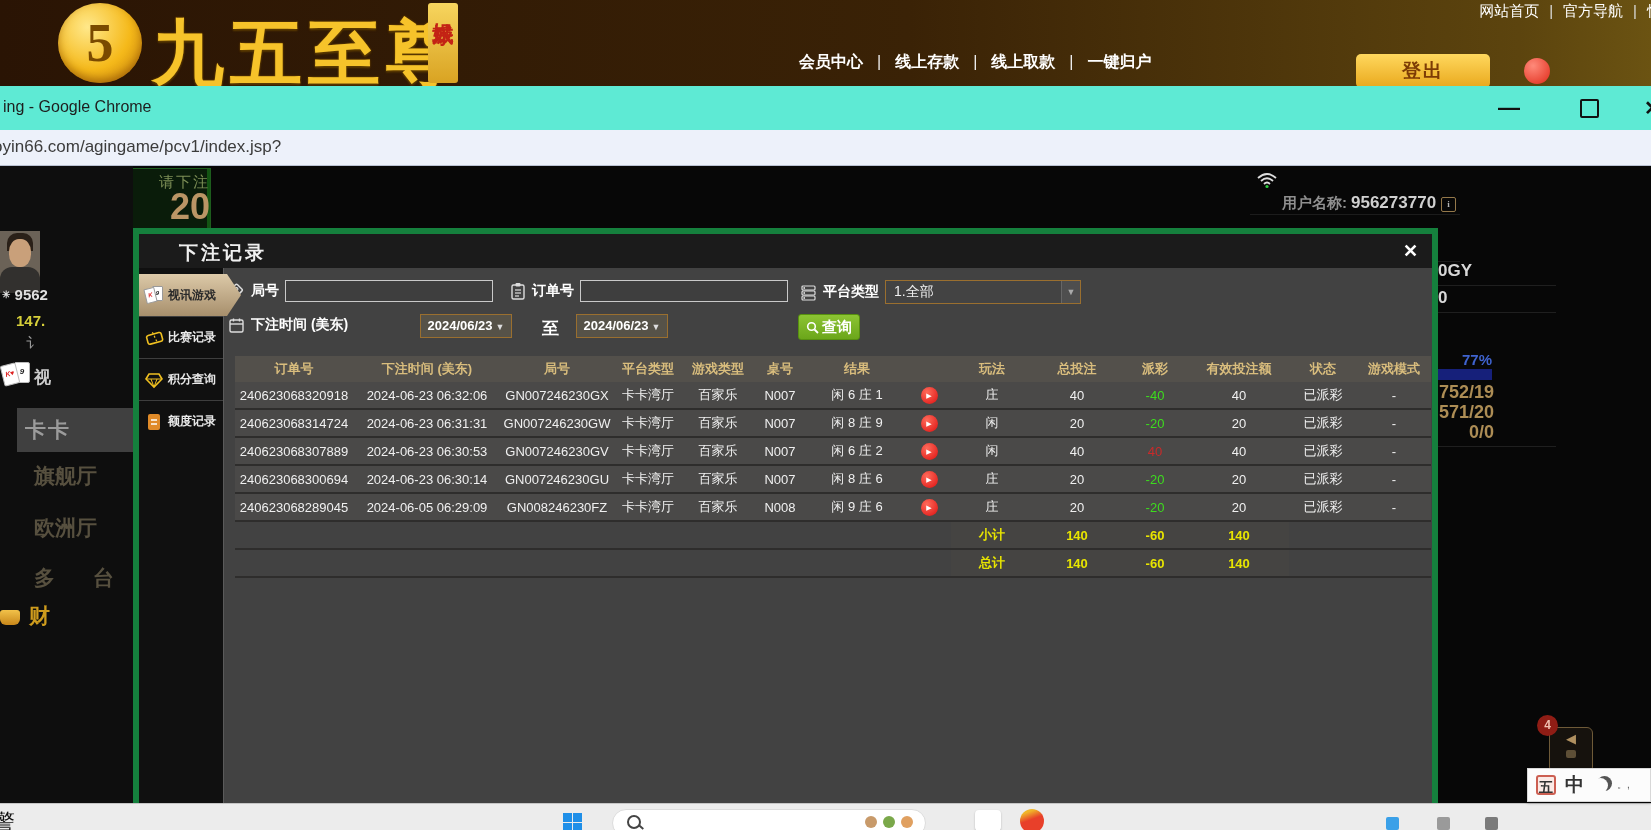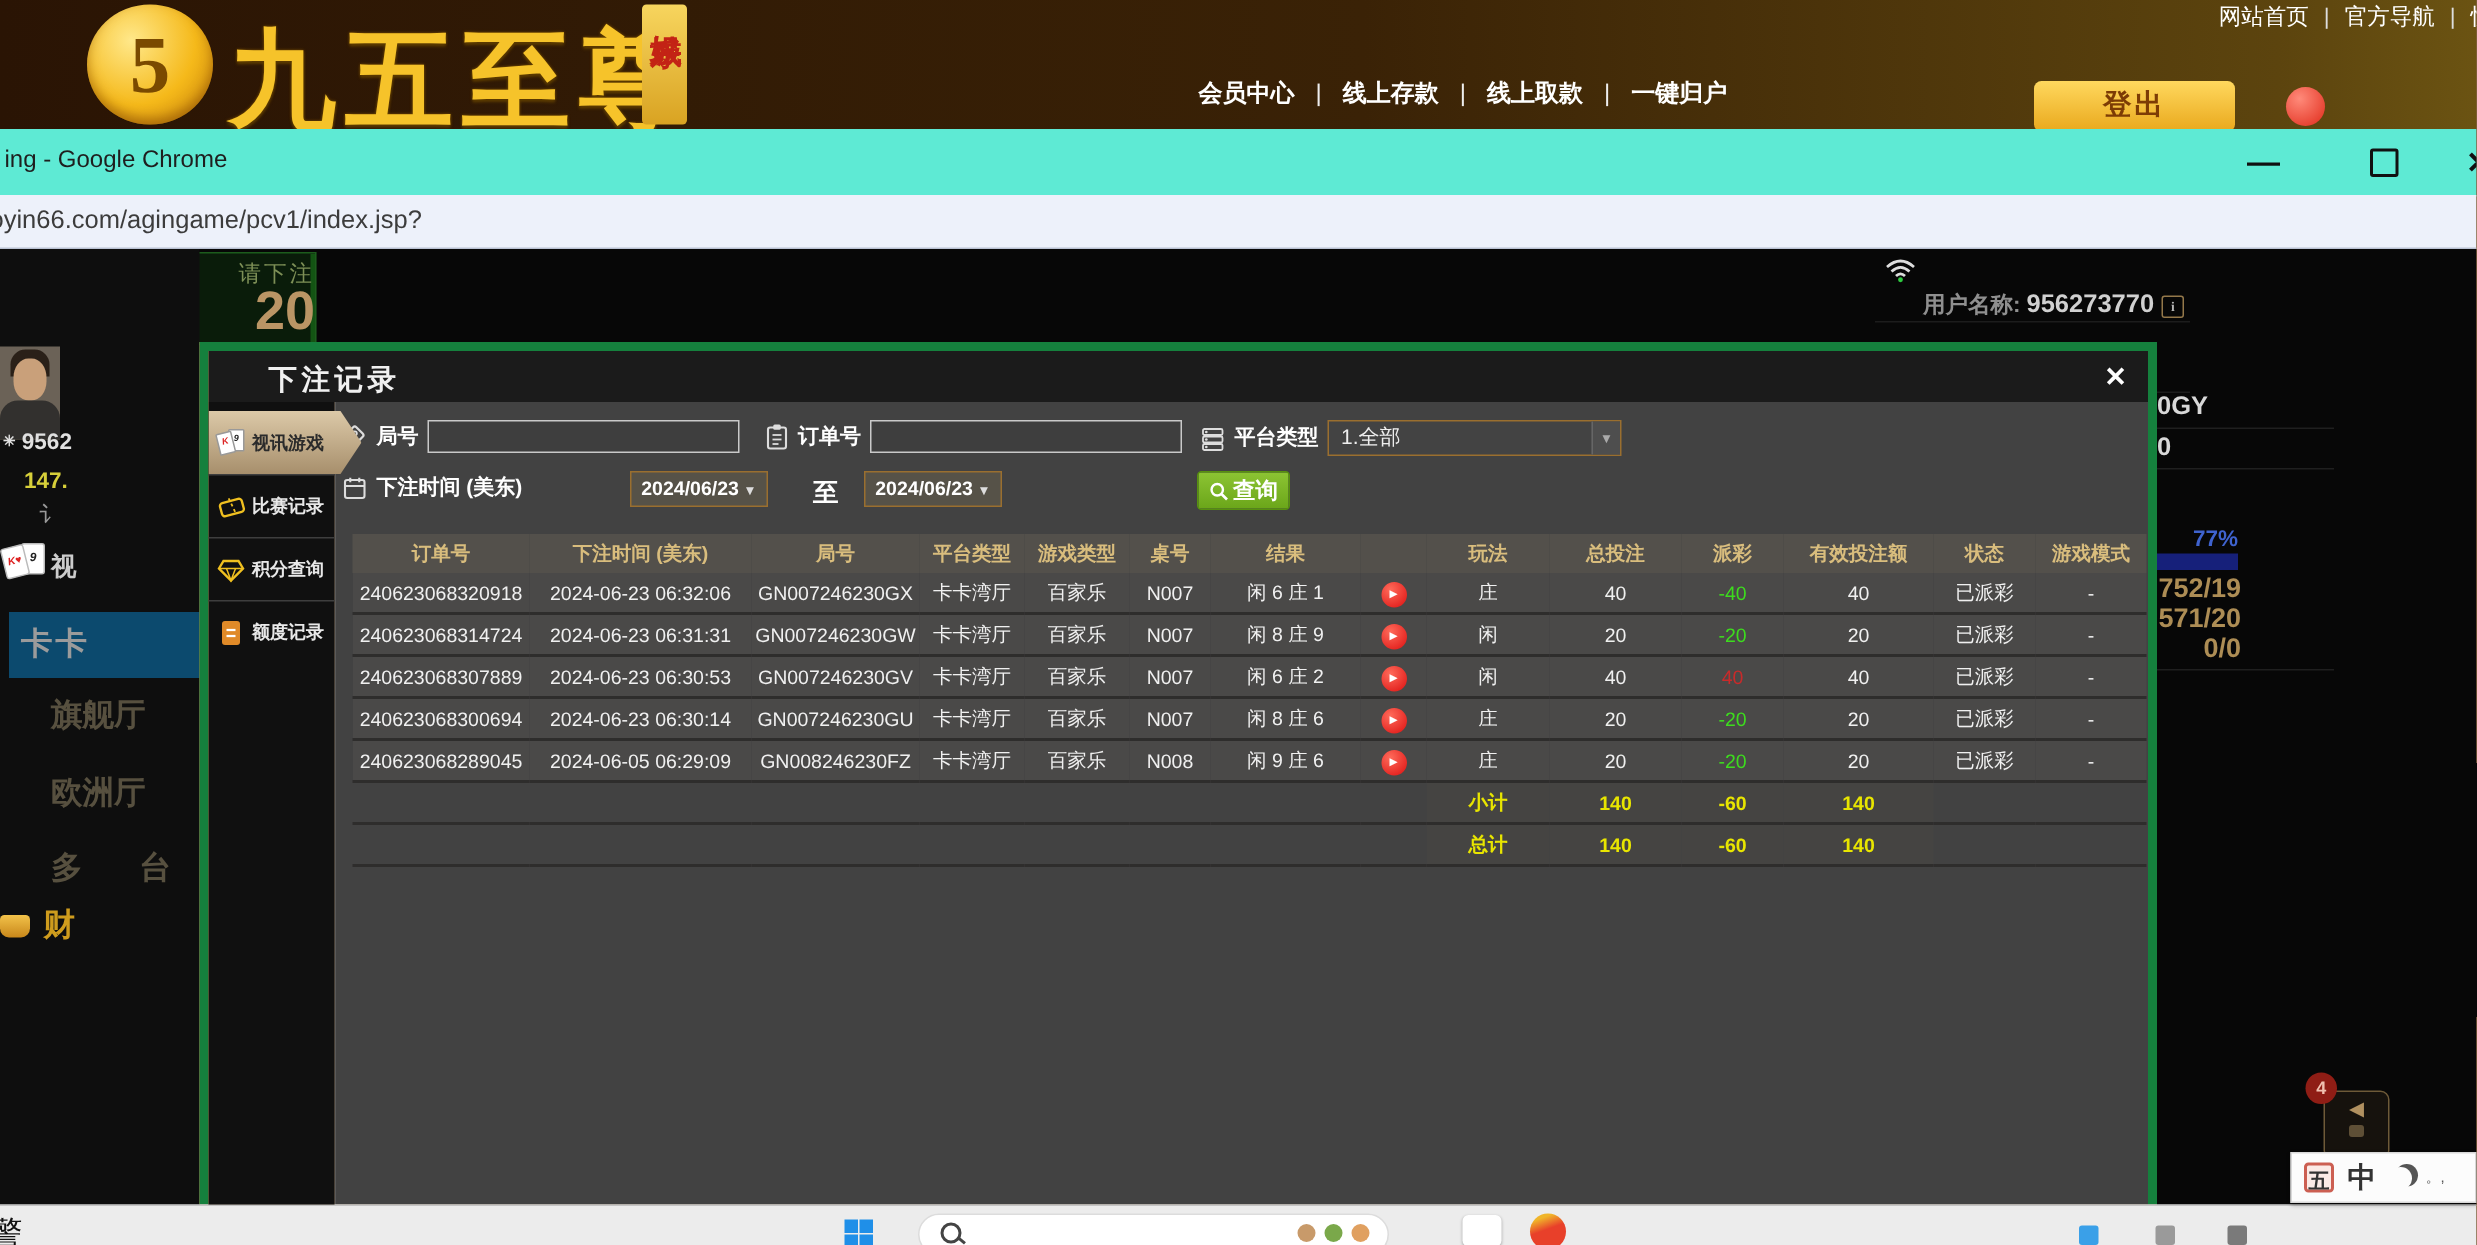--- a/index.html
+++ b/index.html
@@ -91,21 +91,21 @@
   .lp-balance{position:absolute;left:16px;top:146px;color:#d6cf3a;font-size:15px;font-weight:bold;}
   .lp-char{position:absolute;left:26px;top:168px;color:#999;font-size:15px;}
   .mini-cards{position:absolute;left:2px;top:196px;width:30px;height:24px;}
   .mc{position:absolute;width:14px;height:19px;border-radius:2px;background:#fff;border:1px solid #bbb;font-size:8px;
       font-weight:bold;text-align:center;line-height:18px;}
   .mc.back{left:12px;top:0;color:#222;}
   .mc.back:after{content:"9";}
   .mc.front{left:0;top:2px;transform:rotate(-14deg);color:#d22;}
   .mc.front:after{content:"K♥";font-size:7px;}
   .lp-video{position:absolute;left:34px;top:200px;color:#ccc;font-size:17px;font-weight:bold;}
-  .hall-band{position:absolute;left:6px;top:242px;width:133px;height:44px;background:#0c4a6e;}
+  .hall-band{position:absolute;left:17px;top:242px;width:133px;height:44px;background:#404040;}
   .hall-band span{margin-left:8px;font-size:21px;font-weight:bold;color:#9b9b9b;line-height:44px;letter-spacing:2px;}
   .hall{position:absolute;left:34px;color:#57503f;font-size:21px;font-weight:bold;white-space:nowrap;}
   .hall.h1{top:296px;}
   .hall.h2{top:348px;}
   .hall.h3{top:398px;}
   .hall.h3 .gap{display:inline-block;width:38px;}
   .fin-row{position:absolute;left:0;top:436px;}
   .trophy{display:inline-block;width:20px;height:15px;background:linear-gradient(180deg,#f2c24a,#c8871a);
           border-radius:3px 3px 6px 6px;vertical-align:-2px;}
   .fin-row span{color:#cf9c1d;font-size:21px;font-weight:bold;margin-left:9px;}

